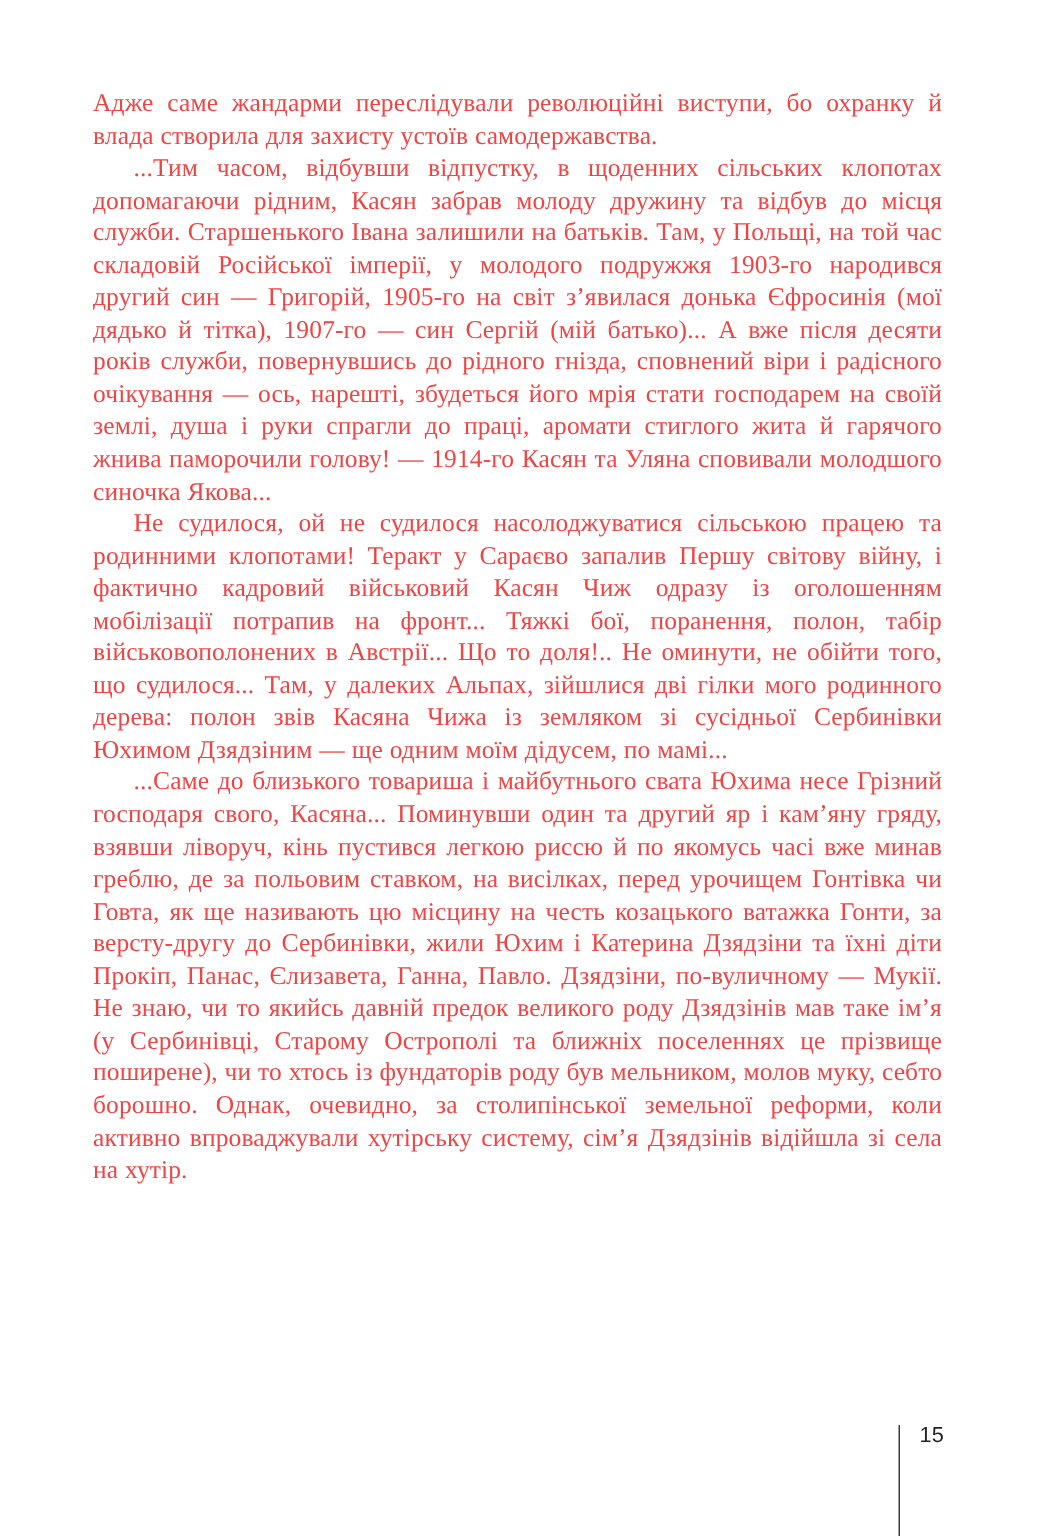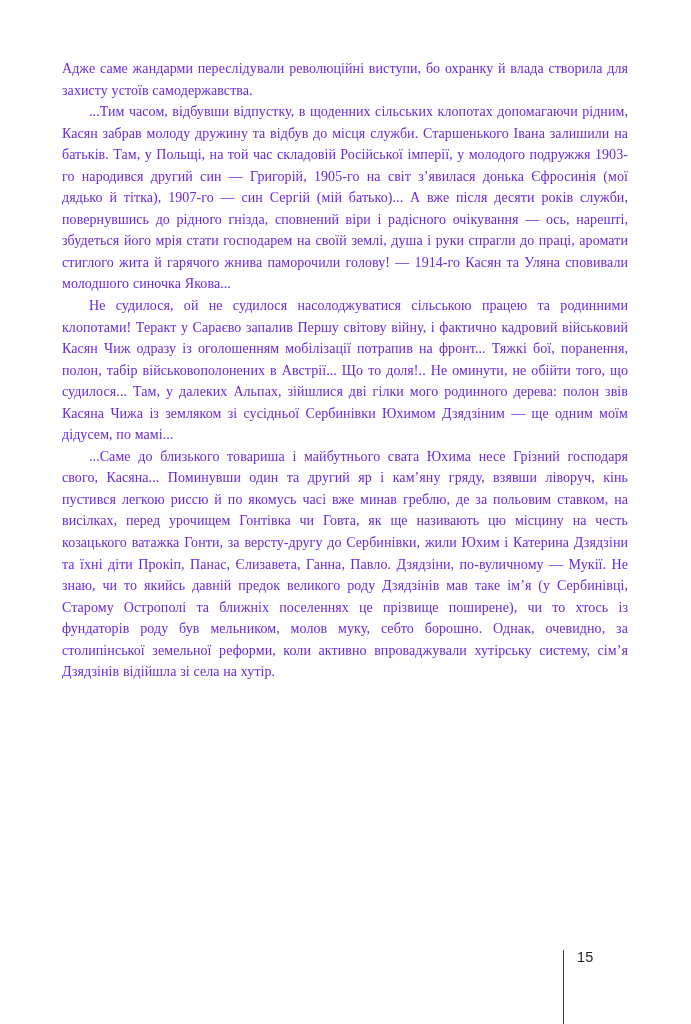--- a/index.html
+++ b/index.html
@@ -31,43 +31,43 @@
     position: absolute;
     left: 62px;
     top: 58px;
     width: 566px;
   }
 
   .para {
     margin: 0;
     text-align: justify;
     text-justify: inter-word;
-    font-size: 14px;
+    font-size: 17px;
     line-height: 21.55px;
     letter-spacing: 0.005em;
     word-spacing: 0.01em;
-    color: #6d28d9;
+    color: #ef4444;
     hyphens: none;
   }
   .para + .para { margin-top: 0; }
 
   
   .para.cont { text-indent: 0; }
   
   .para.indent { text-indent: 27px; font-family: Liberation Serif, serif; }
 
   
   .para { text-align-last: left; }
 
   
   #folio {
     position: absolute;
-    right: 16px;
+    right: 0;
     bottom: 0;
-    width: 112px;
+    width: 92px;
     height: 74px;
   }
   #folio-rule {
     position: absolute;
     left: 0;
     top: 0;
     width: 1.4px;
     height: 74px;
     background: #3b3b3f;
   }

